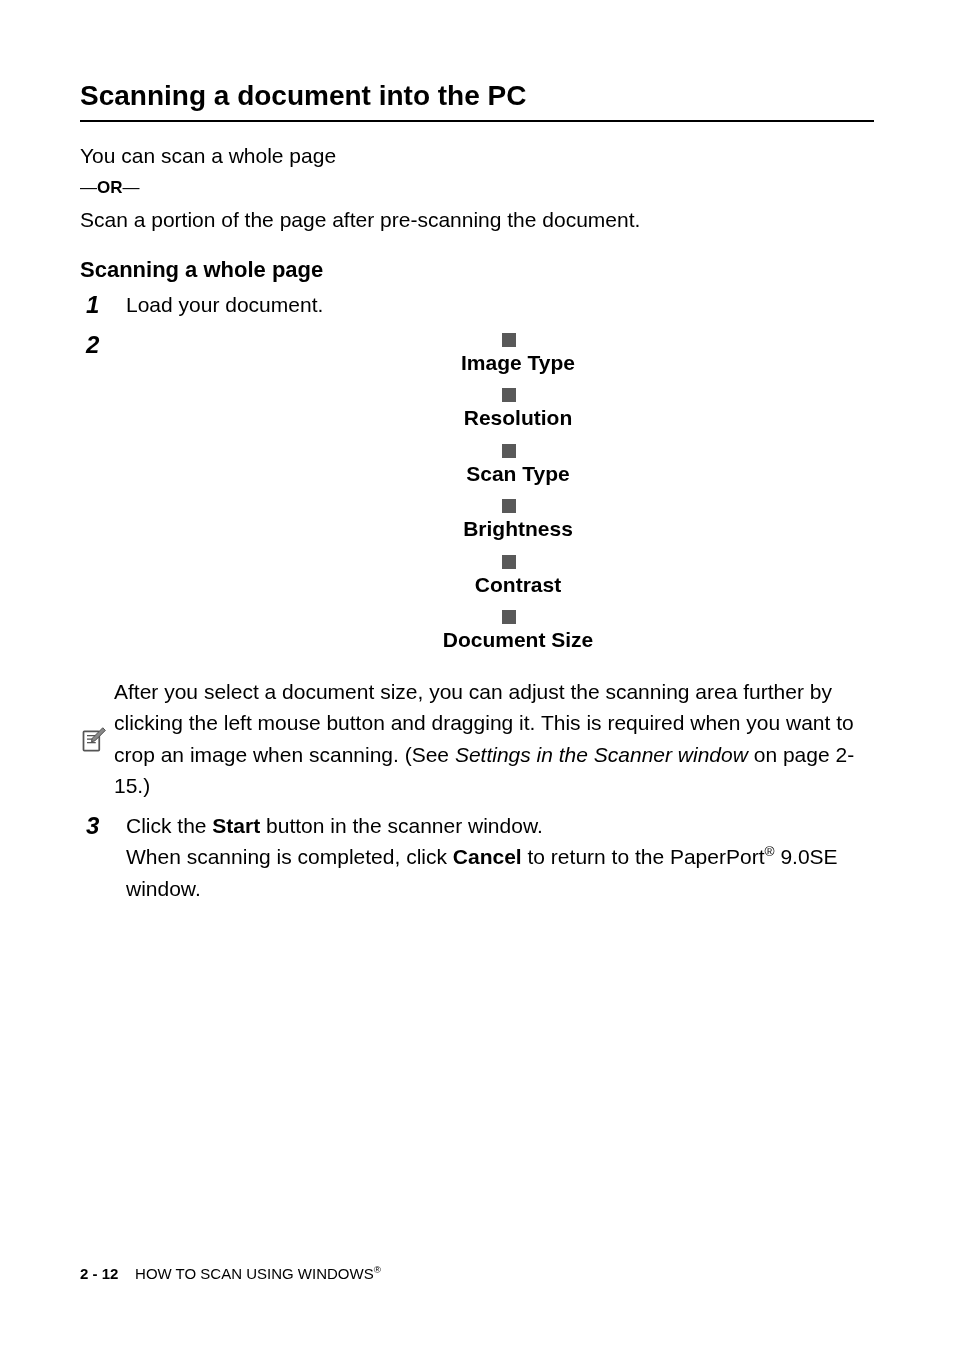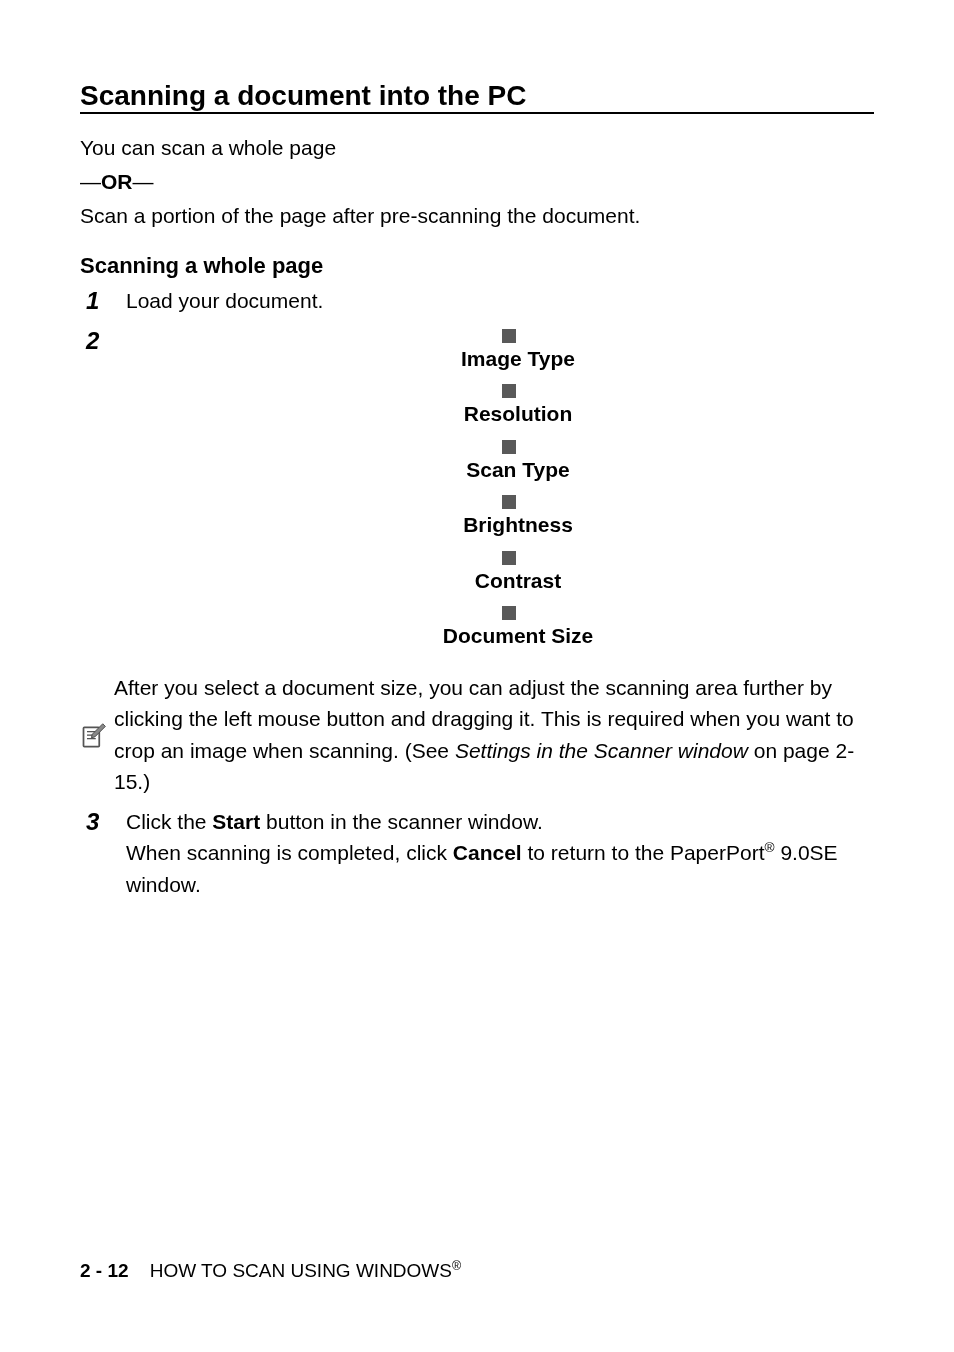--- a/index.html
+++ b/index.html
@@ -13,29 +13,30 @@
       width: 954px;
       height: 1352px;
       position: relative;
       padding: 80px 80px 0 80px;
     }
     .section-heading {
       font-size: 28px;
       font-weight: bold;
       color: #000;
       border-bottom: 2px solid #000;
+      padding-bottom: 8px;
       margin-bottom: 18px;
     }
     .body-text {
       font-size: 21px;
       color: #000;
       line-height: 1.5;
     }
     .or-line {
-      font-size: 21px;
+      font-size: 17px;
       color: #000;
       margin-top: 6px;
       margin-bottom: 6px;
     }
     .or-dash {
       font-weight: normal;
     }
     .or-bold {
       font-weight: bold;
     }
@@ -119,21 +120,21 @@
       font-weight: bold;
     }
     .sup {
       font-size: 0.65em;
       vertical-align: super;
     }
     .footer {
       position: absolute;
       bottom: 70px;
       left: 80px;
-      font-size: 19px;
+      font-size: 15px;
       color: #000;
     }
     .footer-page {
       font-weight: bold;
     }
   </style>
 </head>
 <body>
 
 <h2 class="section-heading">Scanning a document into the PC</h2>

